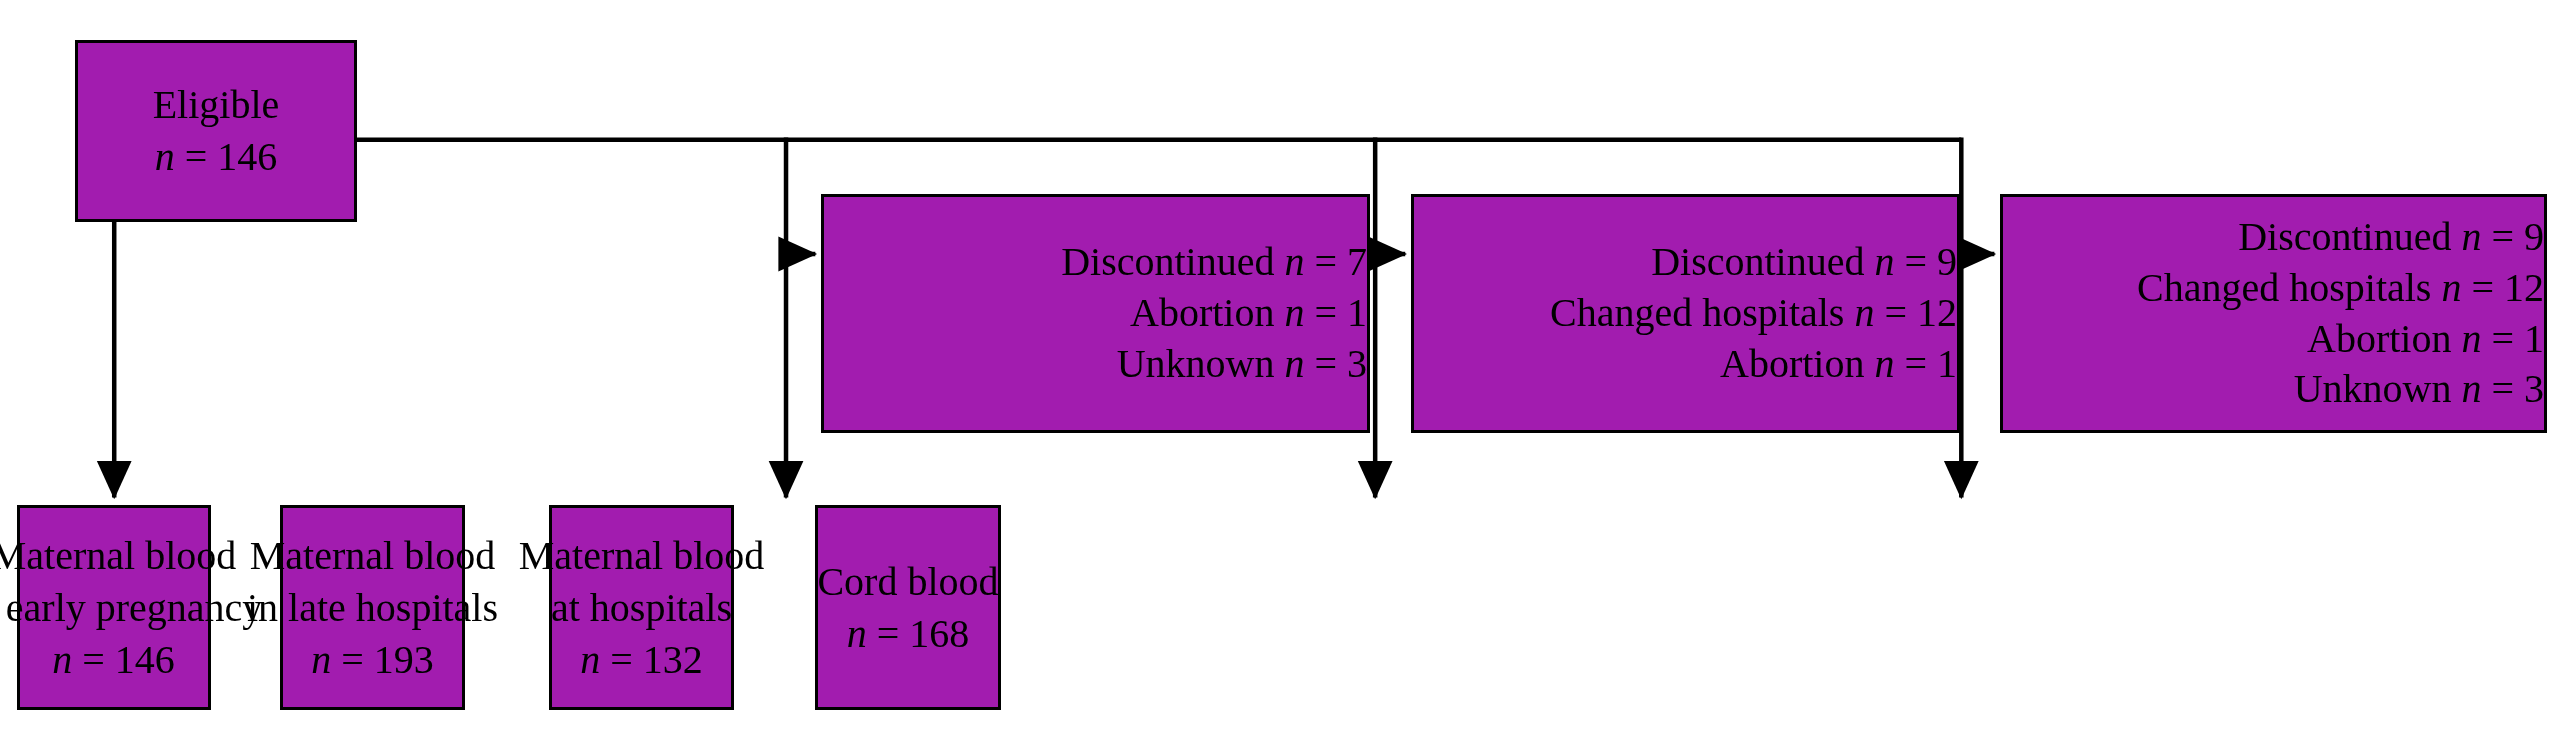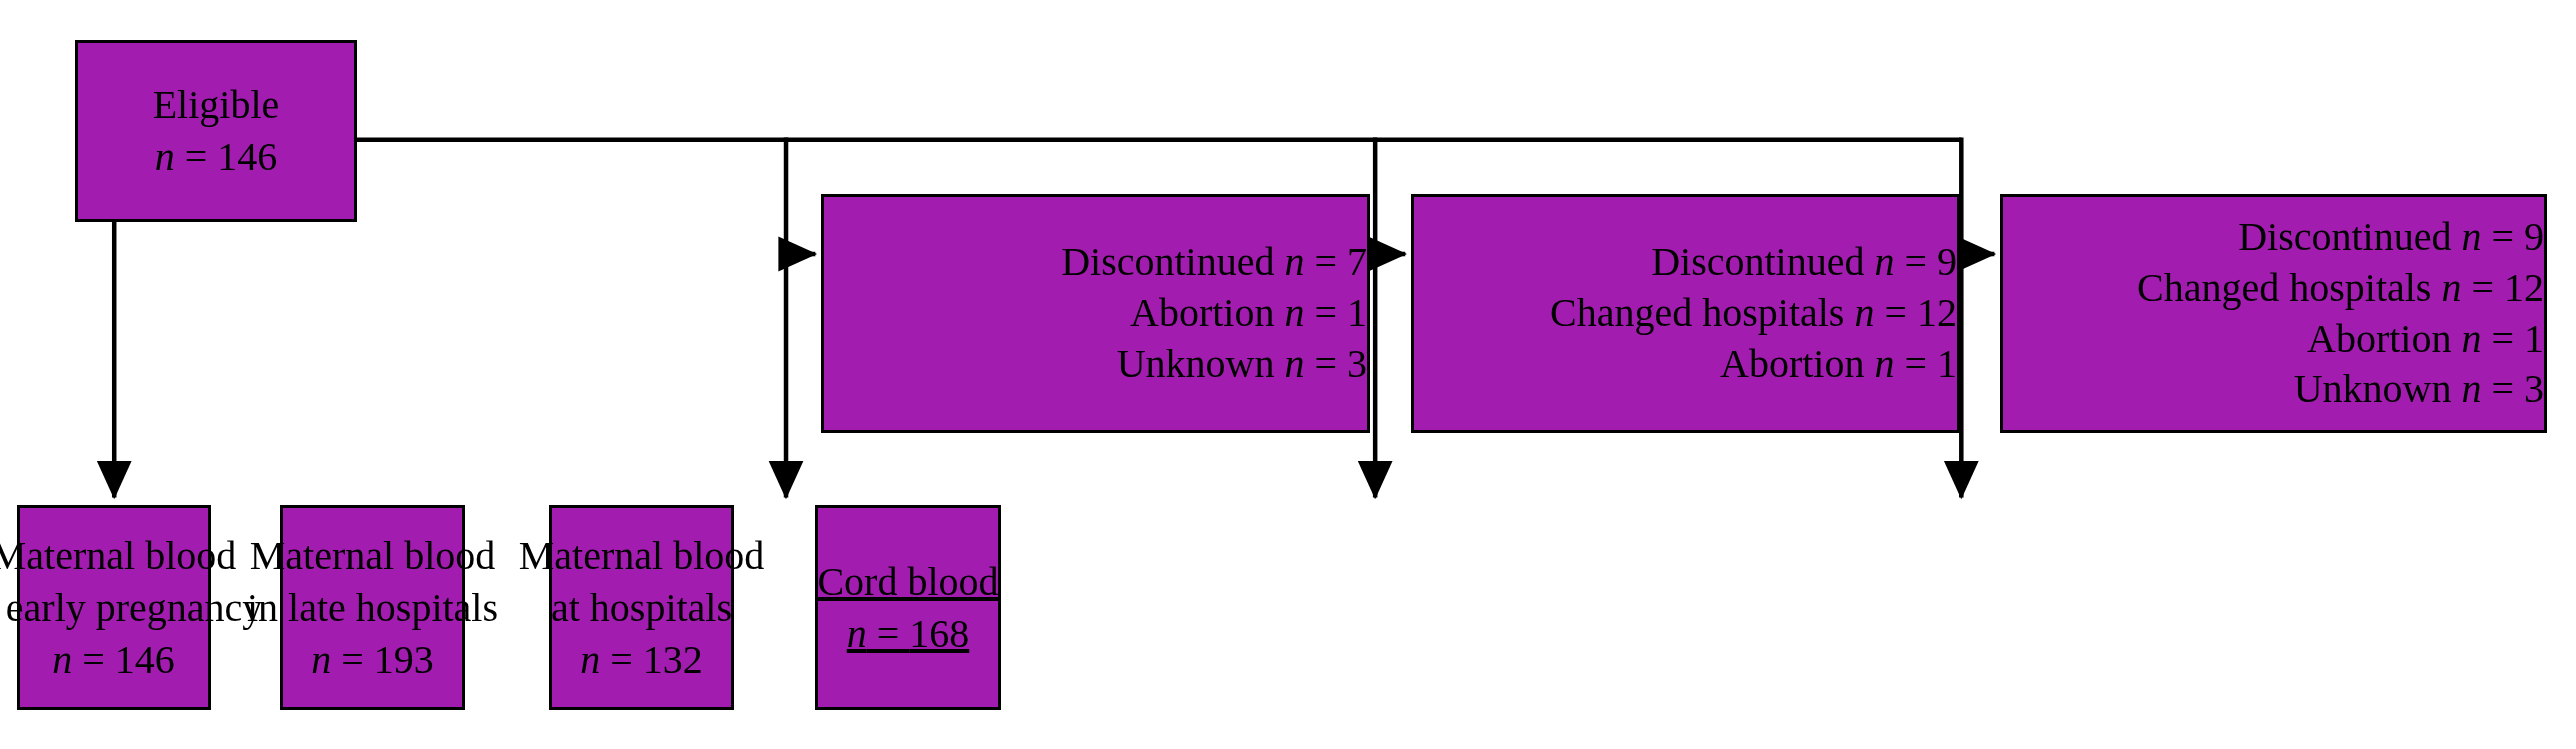--- a/index.html
+++ b/index.html
@@ -118,19 +118,19 @@
     <div class="node-line">in late hospitals</div>
     <div class="node-line"><span class="n-italic">n</span> = <span>193</span></div>
   </div>
 
   <div class="node-box centered" style="left:549px; top:505px; width:185px; height:205px;">
     <div class="node-line">Maternal blood</div>
     <div class="node-line">at hospitals</div>
     <div class="node-line"><span class="n-italic">n</span> = <span>132</span></div>
   </div>
 
-  <div class="node-box centered" style="left:815px; top:505px; width:186px; height:205px;text-decoration:underline;">
+  <div class="node-box centered" style="left:815px; top:505px; width:186px; height:205px;">
     <div class="node-line">Cord blood</div>
     <div class="node-line"><span class="n-italic">n</span> = <span>168</span></div>
   </div>
 
 </div>
 
 
 </body></html>

